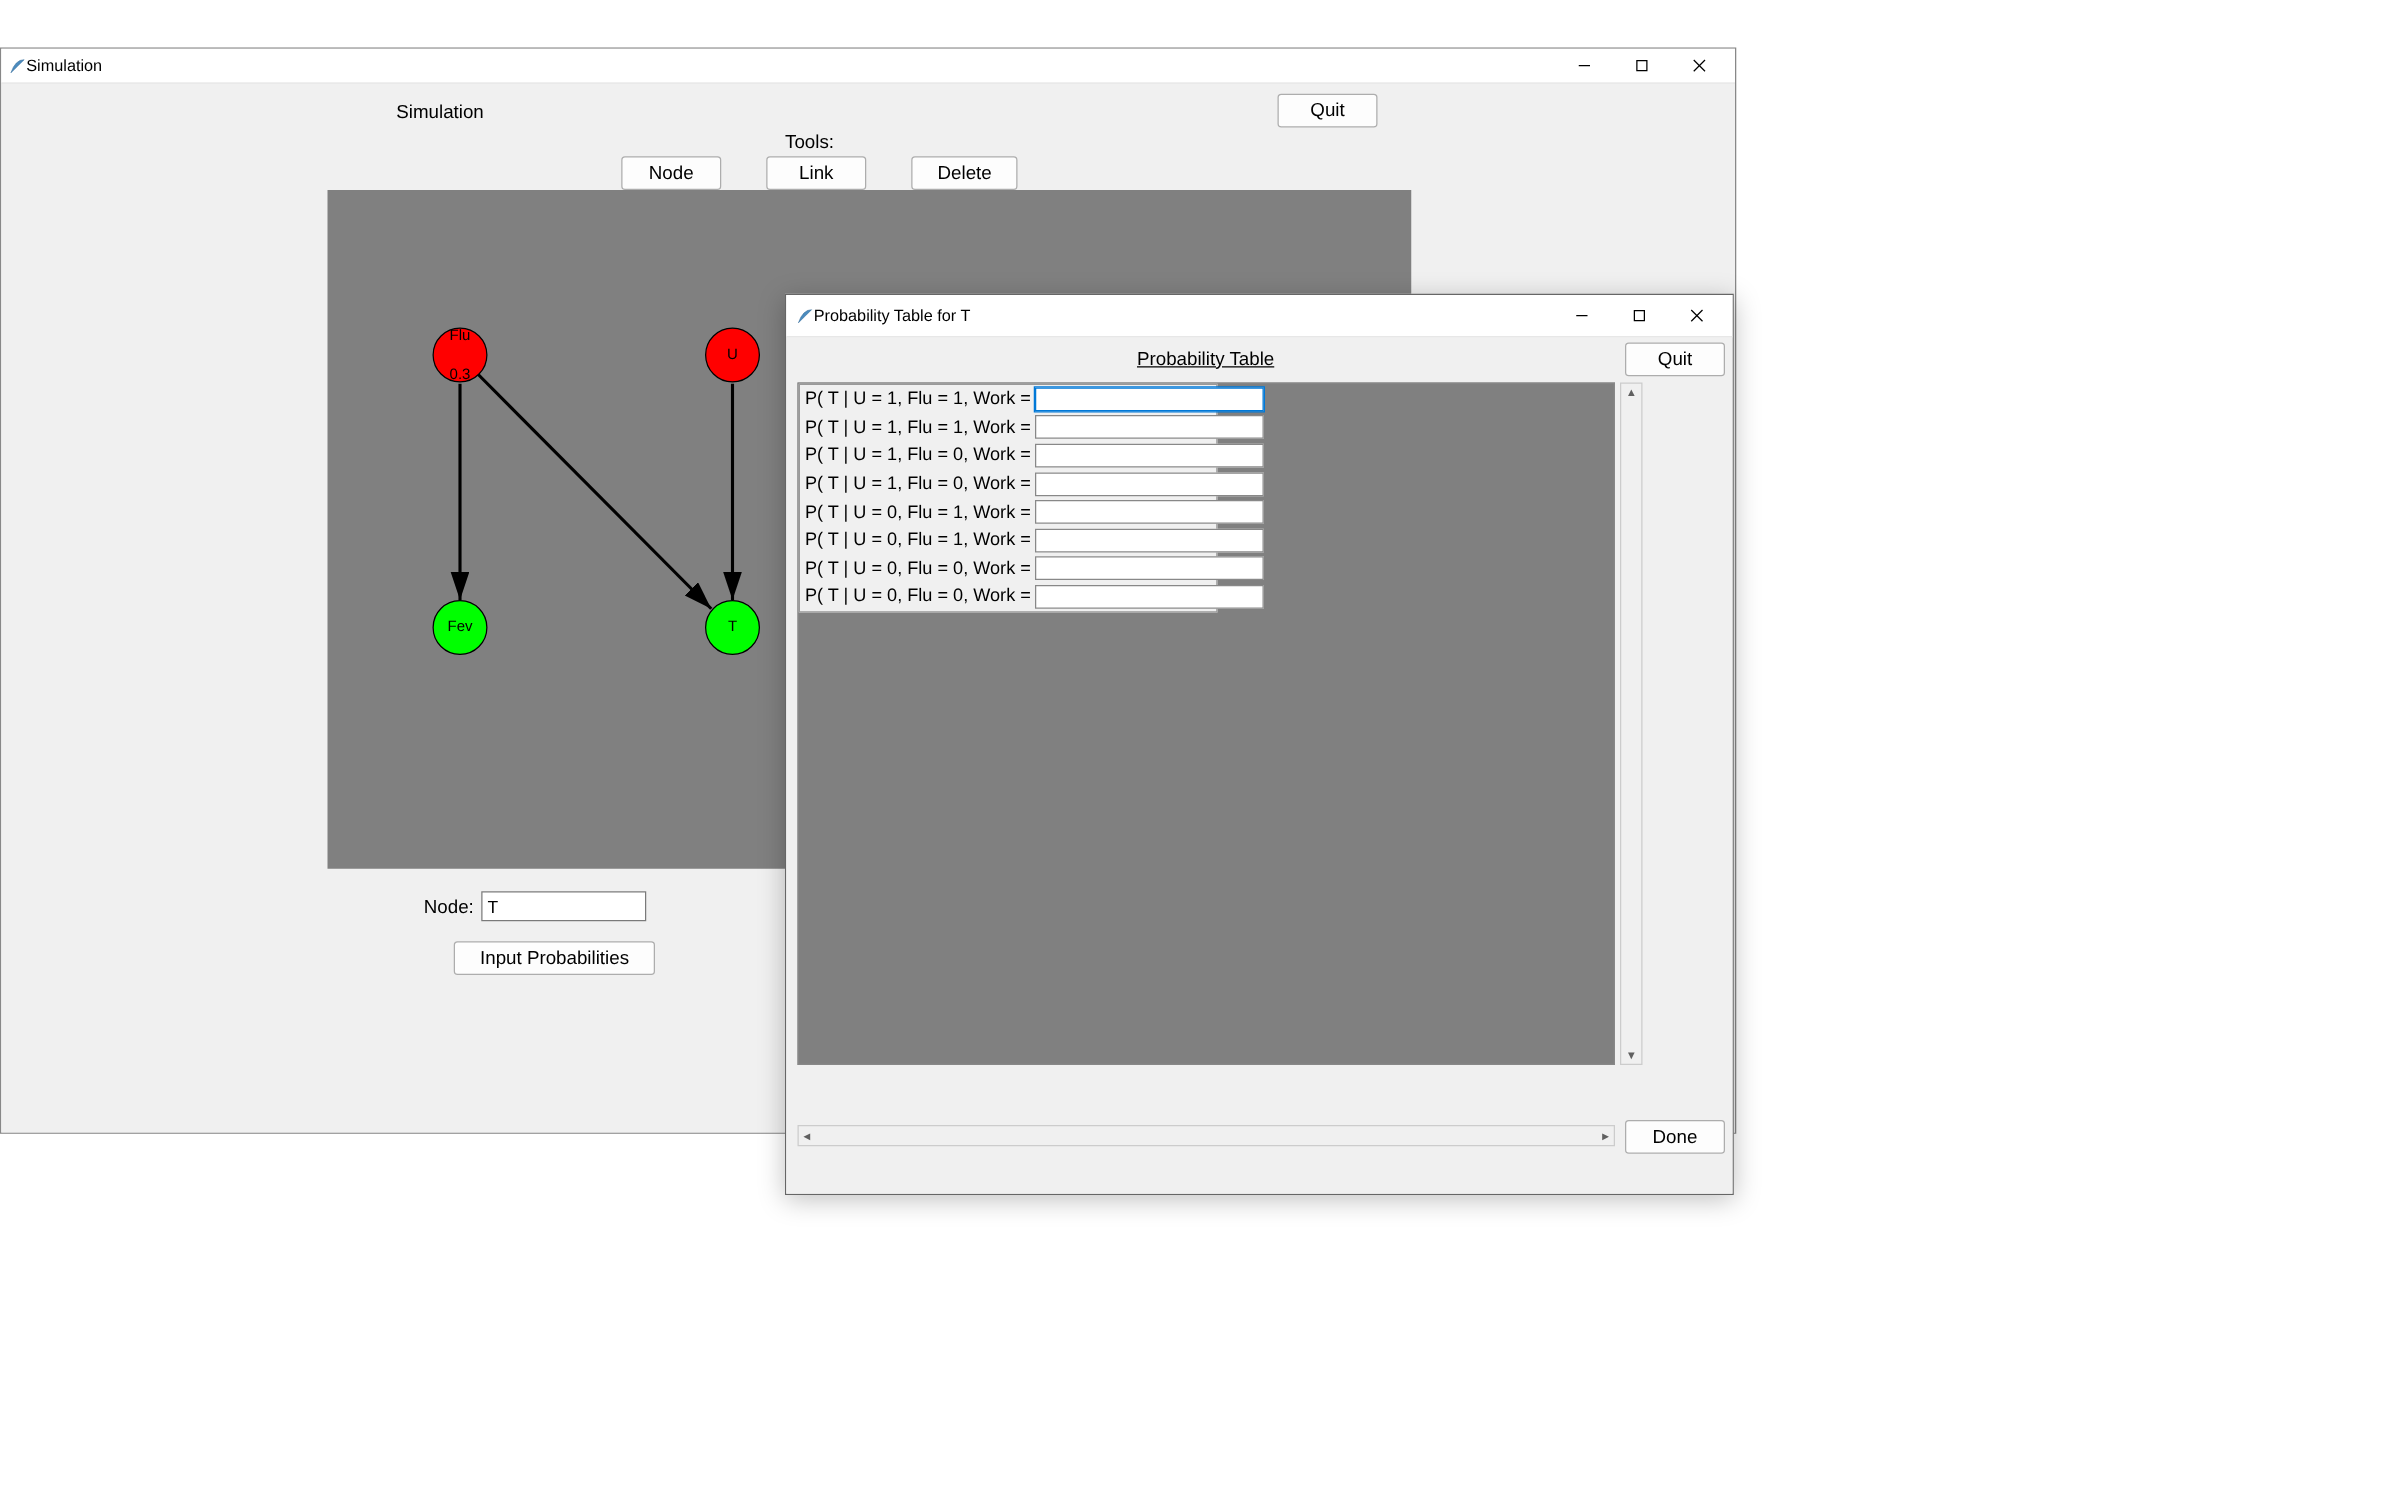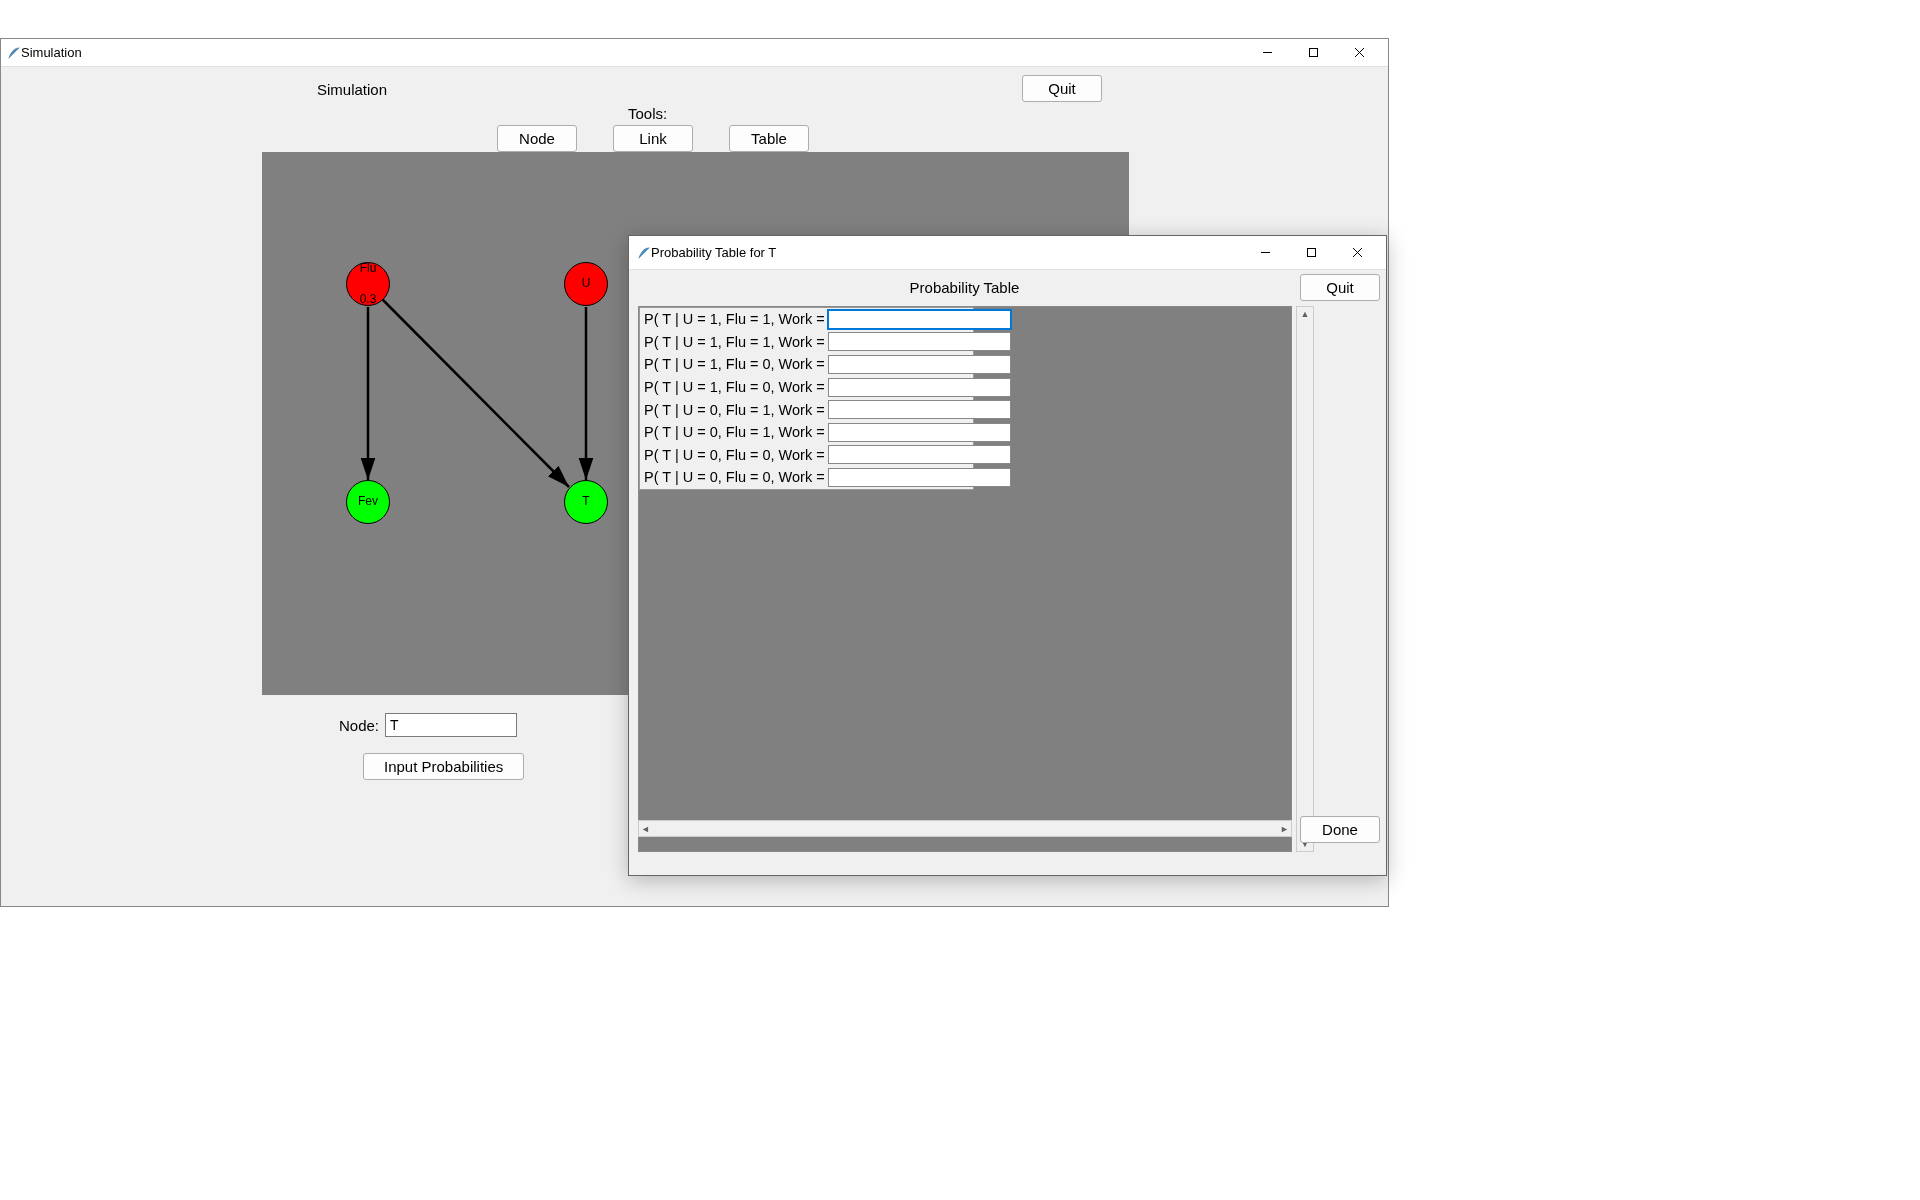--- a/index.html
+++ b/index.html
@@ -114,21 +114,21 @@
     font-size: 14px;
   }
   .input-prob-btn {
     position: absolute;
     left: 362px; top: 686px;
   }
   
   .child-window {
     position: absolute;
     left: 627px; top: 168px;
-    width: 759px; height: 641px;
+    width: 759px; height: 721px;
     background: #f0f0f0;
     border: 1px solid #666;
     box-shadow: 0 4px 20px rgba(0,0,0,0.25);
     display: flex; flex-direction: column;
   }
   .child-window .titlebar {
     height: 34px;
     font-size: 14px;
     padding-left: 8px;
   }
@@ -141,20 +141,21 @@
   .pt-header {
     position: absolute;
     left: 0; top: 0; right: 0;
     height: 34px;
     display: flex; align-items: center;
     padding-right: 6px;
   }
   .pt-title {
     flex: 1; text-align: center;
     font-size: 15px;
+    text-decoration: underline;
   }
   .pt-scrollarea {
     position: absolute;
     left: 9px; top: 36px;
     width: 654px; height: 546px;
     background: #808080;
     border: 1px solid #888;
   }
   .pt-table {
     position: absolute;
@@ -259,21 +260,21 @@
     </div>
   </div>
 
   <div class="app-body">
     <div class="sim-label">Simulation</div>
     <button class="btn quit-main">Quit</button>
     <div class="tools-label">Tools:</div>
     <div class="tool-row">
       <button class="btn">Node</button>
       <button class="btn">Link</button>
-      <button class="btn">Table</button>
+      <button class="btn">Delete</button>
     </div>
 
     <div class="canvas">
       <svg class="edges" width="867" height="543">
         <defs>
           <marker id="arrow" markerWidth="10" markerHeight="10" refX="9" refY="3" orient="auto">
             <path d="M0,0 L0,6 L9,3 z" fill="#000"></path>
           </marker>
         </defs>
 

